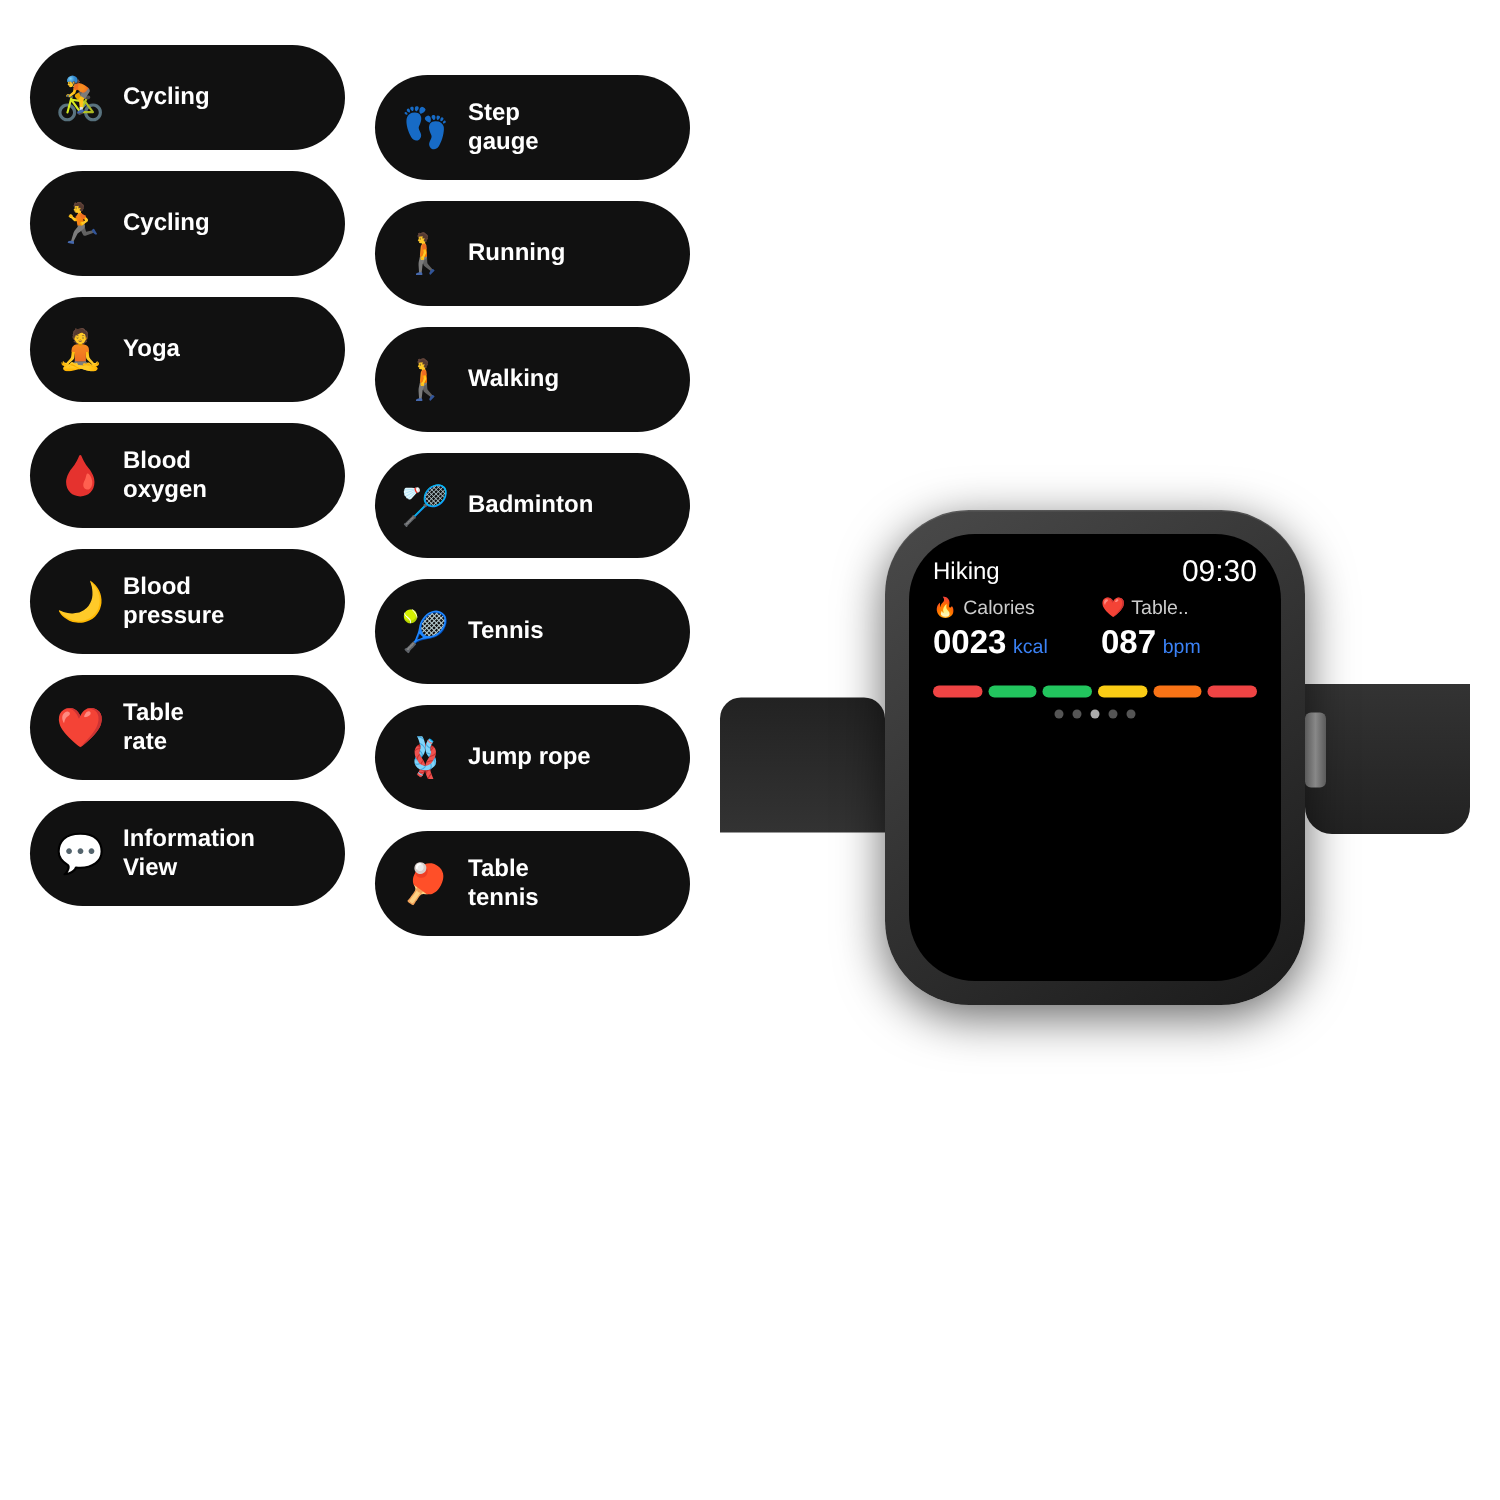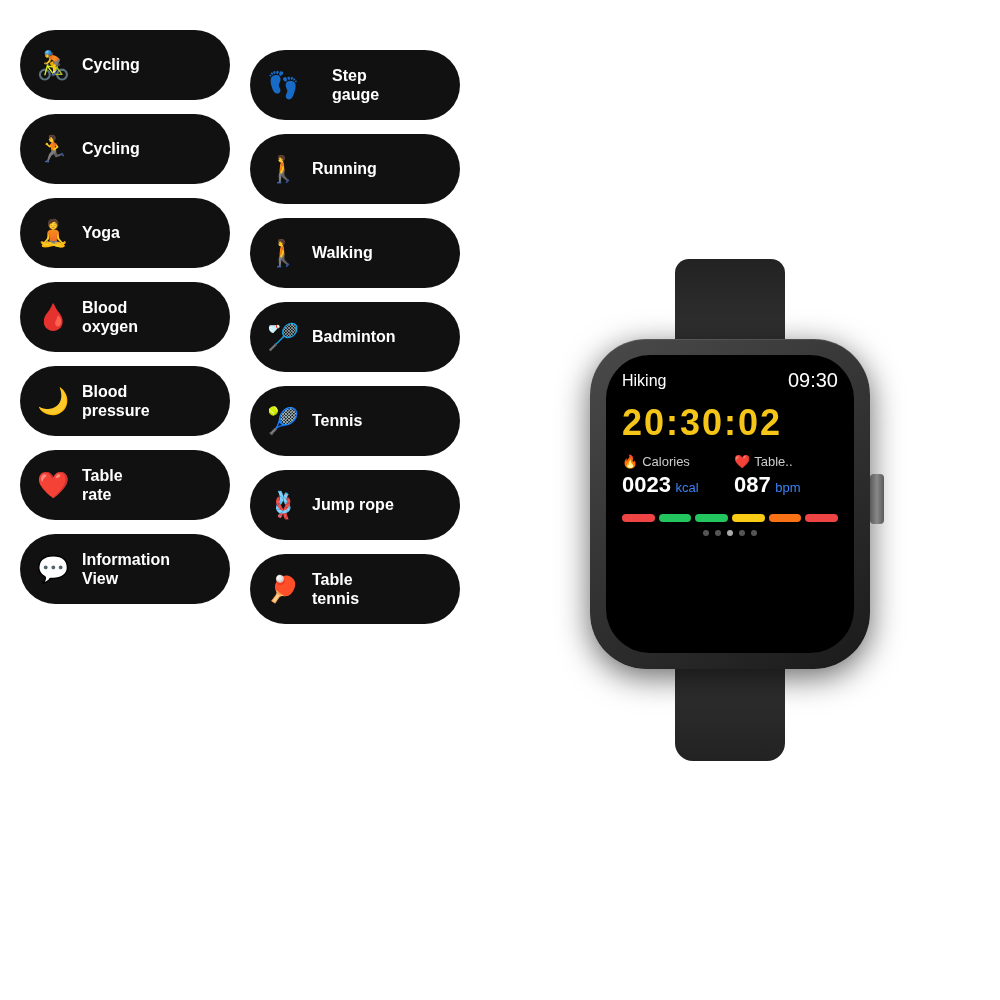--- a/index.html
+++ b/index.html
@@ -226,21 +226,21 @@
 
     .dot.active { background: #aaa; }
 
     
     .icon-green { color: #22c55e; }
     .icon-orange { color: #f97316; }
     .icon-blue { color: #38bdf8; }
 
     .watch-wrapper {
       display: flex;
-      flex-direction: column;
+      flex-direction: row;
       align-items: center;
     }
   </style>
 </head>
 <body>
 
 <div class="container">
 
   <div class="left-column">
 
@@ -282,21 +282,21 @@
       <span class="pill-label" style="white-space:pre-line;">Information
 View</span>
     </div>
 
   </div>
 
   <div class="right-column">
 
     <div class="feature-pill">
       <span class="pill-icon" style="font-size:26px; color:#f97316;">👣</span>
-      <span class="pill-label" style="white-space:pre-line;margin-left:20px;">Step
+      <span class="pill-label" style="white-space:pre-line;">Step
 gauge</span>
     </div>
 
     <div class="feature-pill">
       <span class="pill-icon" style="font-size:26px; color:#38bdf8;">🚶</span>
       <span class="pill-label">Running</span>
     </div>
 
     <div class="feature-pill">
       <span class="pill-icon" style="font-size:26px; color:#f97316;">🚶</span>
@@ -336,21 +336,20 @@
         <div class="watch-crown"></div>
 
         <div class="watch-screen">
           <div class="screen-content">
 
             <div class="screen-header">
               <span class="screen-title">Hiking</span>
               <span class="screen-time">09:30</span>
             </div>
 
-            <div class="timer-display">20:30:02</div>
 
             <div class="metrics-row">
               <div class="metric-box">
                 <div class="metric-label">
                   <span class="fire-icon">🔥</span>
                   <span>Calories</span>
                 </div>
                 <div>
                   <span class="metric-value">0023</span>
                   <span class="metric-unit">kcal</span>

